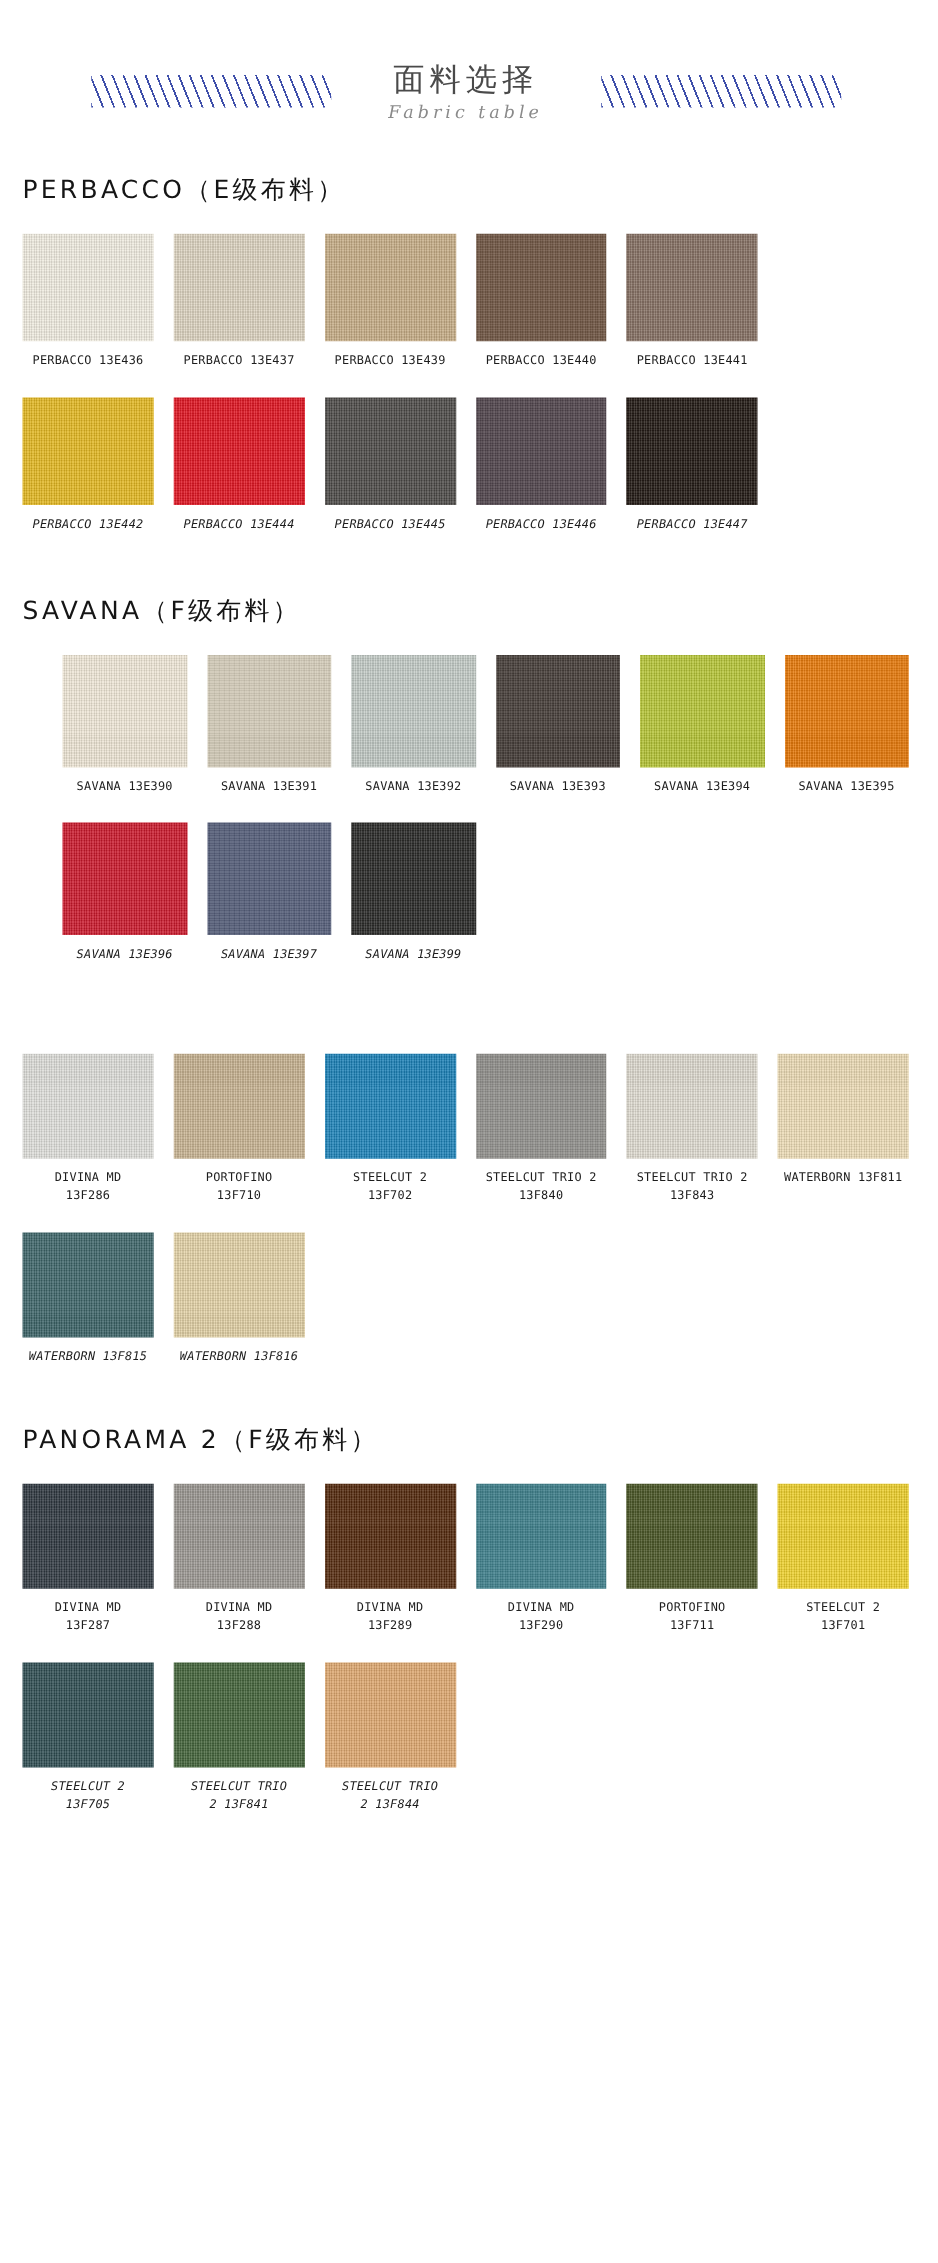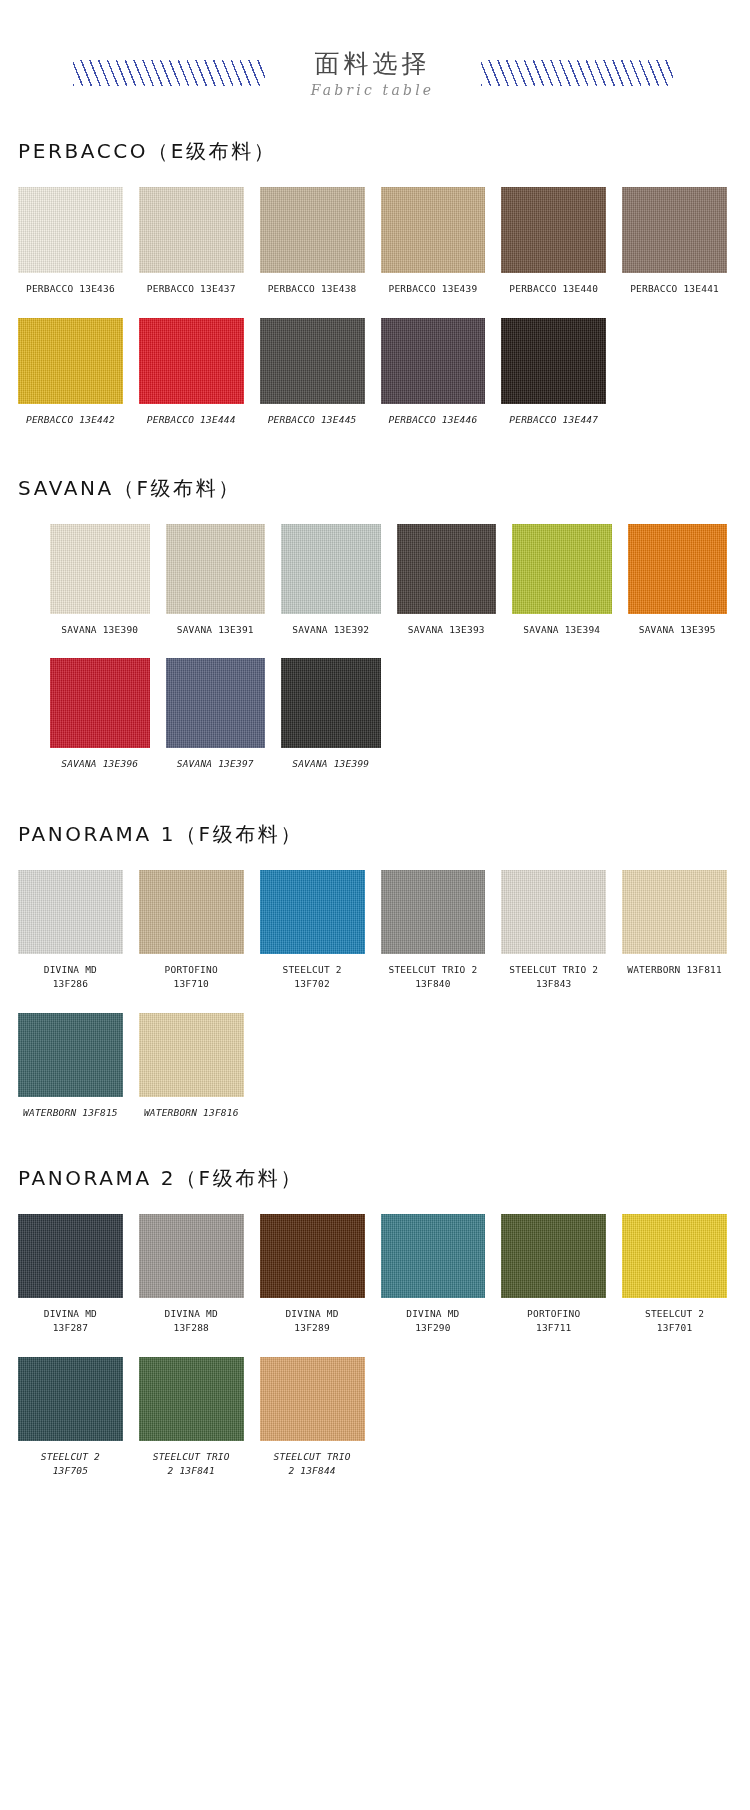--- a/index.html
+++ b/index.html
@@ -134,24 +134,20 @@
         <div class="swatch-grid">
           <div class="swatch-cell">
             <div class="swatch" style="background: rgb(240, 236, 224);"></div>
             <div class="swatch-label">PERBACCO 13E436</div>
           </div>
           <div class="swatch-cell">
             <div class="swatch" style="background: rgb(224, 215, 196);"></div>
             <div class="swatch-label">PERBACCO 13E437</div>
           </div>
           <div class="swatch-cell">
-            <div class="swatch" style="background: rgb(196, 180, 154);"></div>
-            <div class="swatch-label">PERBACCO 13E438</div>
-          </div>
-          <div class="swatch-cell">
             <div class="swatch" style="background: rgb(198, 173, 134);"></div>
             <div class="swatch-label">PERBACCO 13E439</div>
           </div>
           <div class="swatch-cell">
             <div class="swatch" style="background: rgb(110, 83, 64);"></div>
             <div class="swatch-label">PERBACCO 13E440</div>
           </div>
           <div class="swatch-cell">
             <div class="swatch" style="background: rgb(138, 117, 104);"></div>
             <div class="swatch-label">PERBACCO 13E441</div>
@@ -217,21 +213,20 @@
             <div class="swatch" style="background: rgb(86, 95, 123);"></div>
             <div class="swatch-label">SAVANA 13E397</div>
           </div>
           <div class="swatch-cell">
             <div class="swatch" style="background: rgb(44, 44, 42);"></div>
             <div class="swatch-label">SAVANA 13E399</div>
           </div>
         </div>
       </div>
       <div class="section sec-pan1">
-        <div class="section-title">PANORAMA 1（F级布料）</div>
         <div class="swatch-grid">
           <div class="swatch-cell">
             <div class="swatch" style="background: rgb(220, 220, 216);"></div>
             <div class="swatch-label">DIVINA MD
 13F286</div>
           </div>
           <div class="swatch-cell">
             <div class="swatch" style="background: rgb(201, 181, 148);"></div>
             <div class="swatch-label">PORTOFINO
 13F710</div>

